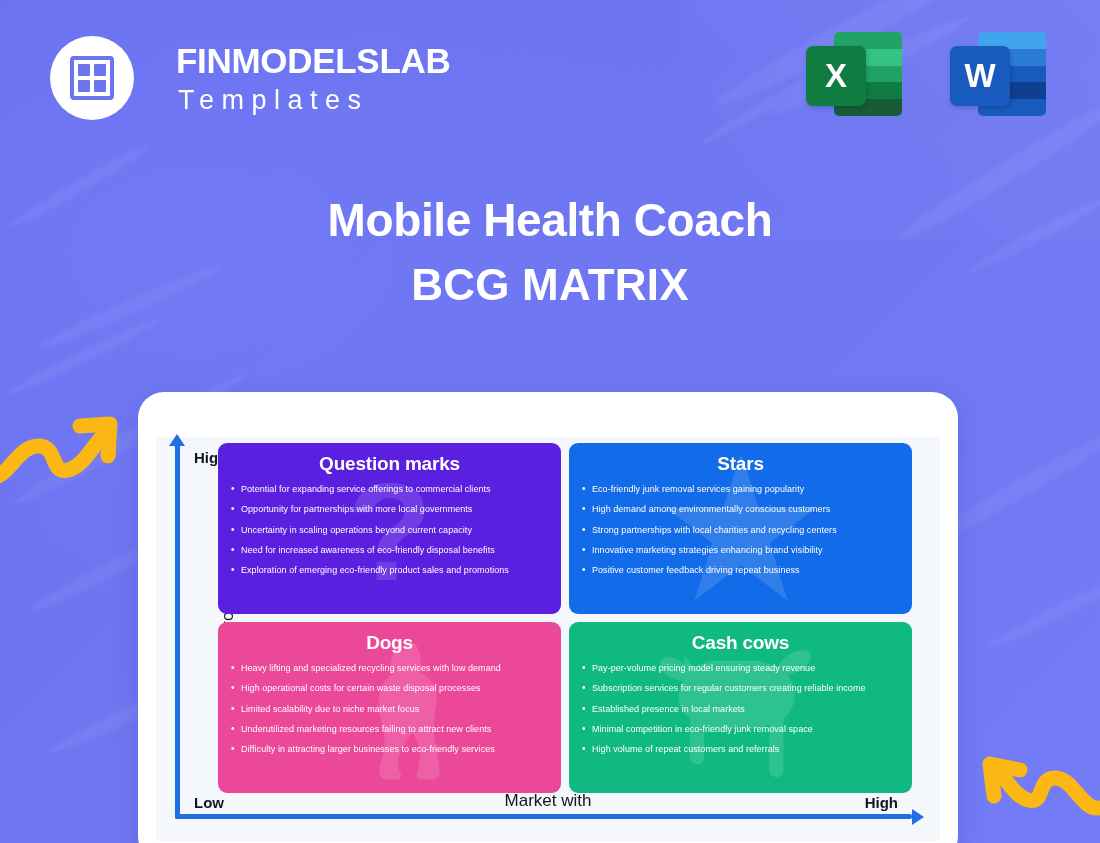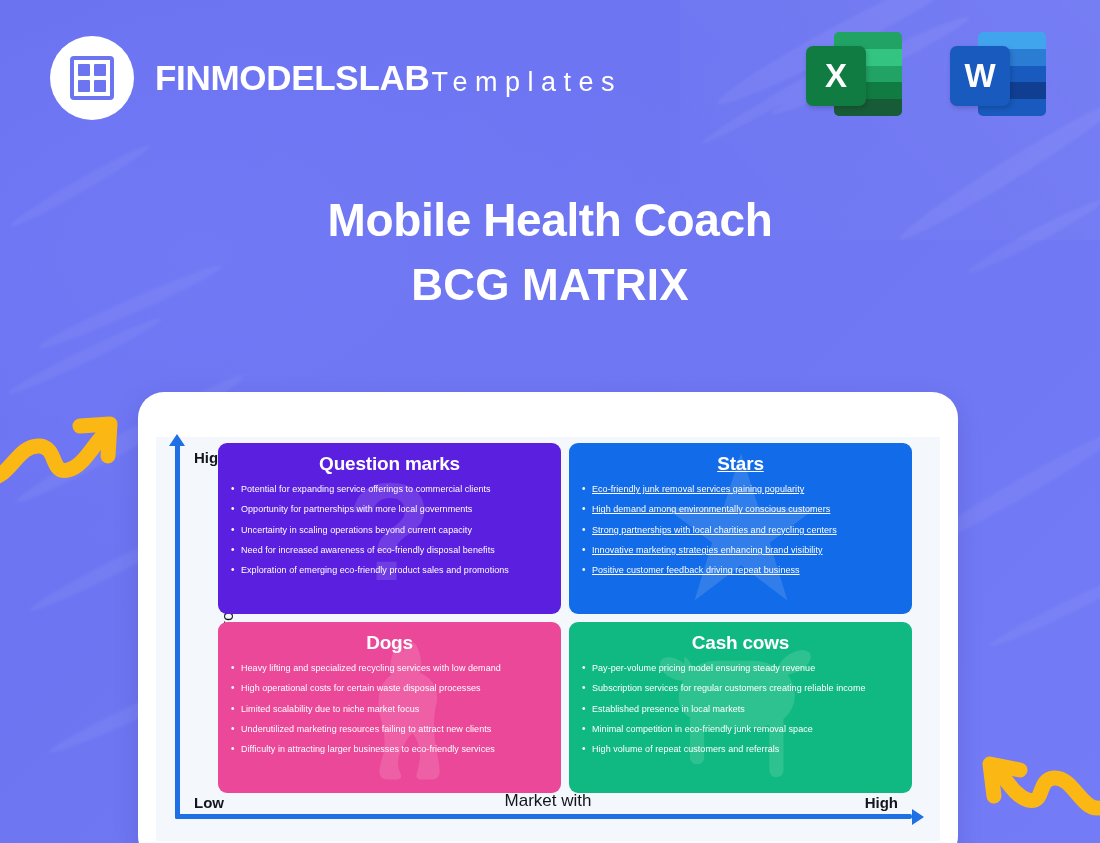--- a/index.html
+++ b/index.html
@@ -58,21 +58,21 @@
     width:44px; height:44px;
     border:4px solid #6C74EF;
     border-radius:4px;
     display:grid;
     grid-template-columns:1fr 1fr;
     grid-template-rows:1fr 1fr;
     gap:4px;
     padding:4px;
   }
   #logo-grid i { background:#6C74EF; border-radius:1px; display:block; }
-  #logo-text { display:flex; line-height:1; }
+  #logo-text { display:flex; flex-direction:column; line-height:1;margin-left:21px; }
   #brand-name {
     font-size:35px; font-weight:bold; color:#ffffff;
     letter-spacing:-0.3px;
   }
   #brand-sub {
     font-size:27px; color:#ffffff; font-weight:400;
     letter-spacing:7.5px; margin-top:9px; padding-left:2px;
   }
 
   
@@ -208,21 +208,21 @@
   .quad li::before {
     content:"\2022"; position:absolute; left:1px; top:-1px;
     font-size:10px; color:#ffffff;
   }
   .quad .wm {
     position:absolute; left:50%; top:52%;
     transform:translate(-50%,-50%);
     z-index:1; opacity:0.13; pointer-events:none;
   }
   .q-question { background:#5B1FE0; }
-  .q-stars    { background:#126BE8;text-decoration:underline; }
+  .q-stars    { background:#126BE8; }
   .q-dogs     { background:#ec4899; }
   .q-cash     { background:#10B981; }
   .q-question .wm { font-size:140px; font-weight:bold; color:#ffffff; line-height:1; }
 </style>
 </head>
 <body>
 
 <div id="bg-layer">
   <div class="diag-shade"></div>
   <div class="brush b1"></div>

